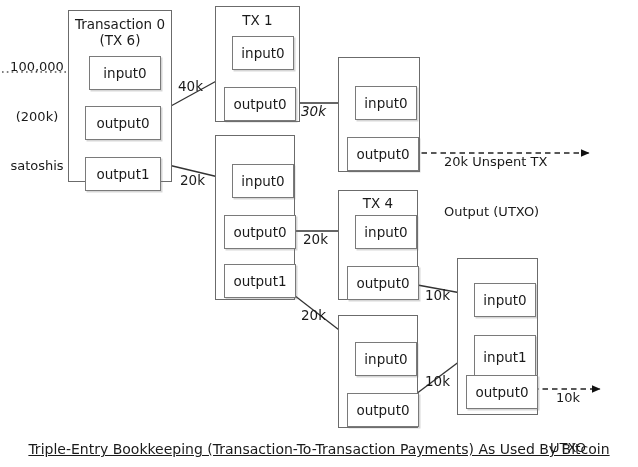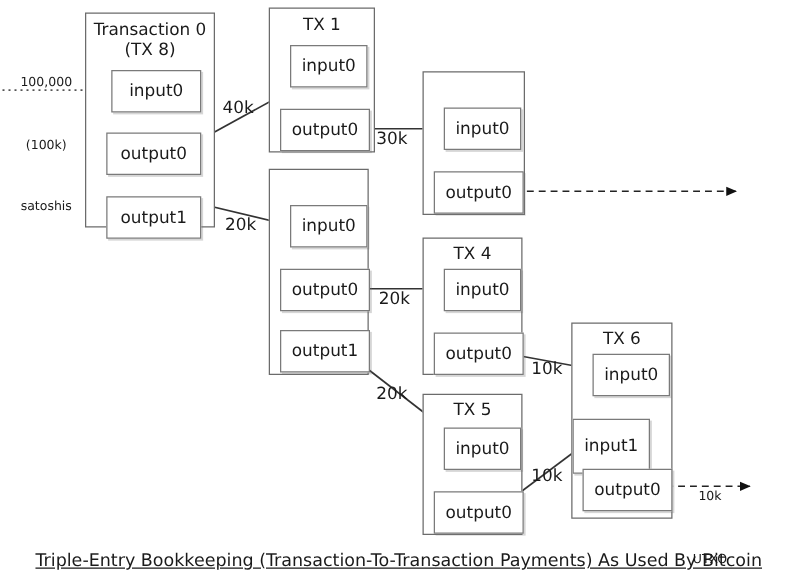--- a/index.html
+++ b/index.html
@@ -31,21 +31,21 @@
     border:1.4px solid #7a7a7a;
     background:#ffffff;
     box-sizing:border-box;
     display:flex;align-items:center;justify-content:center;
     font-size:13.5px;
     color:#1a1a1a;
     box-shadow:1.5px 1.5px 0 rgba(120,120,120,0.30);
   }
   .freetext{
     position:absolute;
-    font-size:10px;
+    font-size:13px;
     line-height:16.5px;
     color:#1a1a1a;
     white-space:pre;
   }
   .amt{
     position:absolute;
     font-size:13.5px;
     line-height:15px;
     color:#1a1a1a;
     white-space:nowrap;
@@ -109,27 +109,27 @@
       <line x1="412" y1="397" x2="472" y2="352" stroke="#333333" stroke-width="1.3" marker-end="url(#ah)"></line>
     </g>
 
     <g>
       <line x1="533" y1="389" x2="600" y2="389" stroke="#222222" stroke-width="1.3" stroke-dasharray="5.5 4" marker-end="url(#ah)"></line>
     </g>
   </svg>
 
   <div class="freetext" style="left:6px;top:26px;width:62px;text-align:center;">
     <div>100,000</div>
-    <div>(100k)</div>
+    <div>(200k)</div>
     <div>satoshis</div>
   </div>
 
   <div class="txbox" style="left:68px;top:10px;width:104px;height:172px;">
     <div class="txtitle" style="top:5px;">Transaction 0</div>
-    <div class="txtitle" style="top:21px;">(TX 8)</div>
+    <div class="txtitle" style="top:21px;">(TX 6)</div>
     <div class="slot" style="left:20px;top:45px;width:72px;height:34px;">input0</div>
     <div class="slot" style="left:16px;top:95px;width:76px;height:34px;">output0</div>
     <div class="slot" style="left:16px;top:146px;width:76px;height:34px;">output1</div>
   </div>
 
   <div class="txbox" style="left:215px;top:6px;width:85px;height:116px;">
     <div class="txtitle" style="top:5px;">TX 1</div>
     <div class="slot" style="left:16px;top:29px;width:62px;height:34px;">input0</div>
     <div class="slot" style="left:8px;top:80px;width:72px;height:34px;">output0</div>
   </div>
@@ -145,40 +145,42 @@
     <div class="slot" style="left:8px;top:79px;width:72px;height:34px;">output0</div>
   </div>
 
   <div class="txbox" style="left:338px;top:190px;width:80px;height:110px;text-decoration:underline;">
     <div class="txtitle" style="top:4px;">TX 4</div>
     <div class="slot" style="left:16px;top:24px;width:62px;height:34px;">input0</div>
     <div class="slot" style="left:8px;top:75px;width:72px;height:34px;">output0</div>
   </div>
 
   <div class="txbox" style="left:338px;top:315px;width:80px;height:113px;">
-    <div class="txtitle" style="top:4px;">TX 5</div>
     <div class="slot" style="left:16px;top:26px;width:62px;height:34px;">input0</div>
     <div class="slot" style="left:8px;top:77px;width:72px;height:34px;">output0</div>
   </div>
 
   <div class="txbox" style="left:457px;top:258px;width:81px;height:157px;">
-    <div class="txtitle" style="top:4px;">TX 6</div>
     <div class="slot" style="left:16px;top:24px;width:62px;height:34px;">input0</div>
-    <div class="slot" style="left:0;top:76px;width:62px;height:44px;">input1</div>
+    <div class="slot" style="left:16px;top:76px;width:62px;height:44px;">input1</div>
     <div class="slot" style="left:8px;top:116px;width:72px;height:34px;">output0</div>
   </div>
 
   <div class="amt" style="left:178px;top:63px;">40k</div>
   <div class="amt" style="left:180px;top:157px;">20k</div>
-  <div class="amt" style="left:301px;top:88px;">30k</div>
+  <div class="amt" style="left:301px;top:88px;font-style:italic;">30k</div>
   <div class="amt" style="left:303px;top:216px;">20k</div>
   <div class="amt" style="left:301px;top:292px;">20k</div>
   <div class="amt" style="left:425px;top:272px;">10k</div>
   <div class="amt" style="left:425px;top:358px;">10k</div>
 
+  <div class="freetext" style="left:444px;top:121px;">
+    <div>20k Unspent TX</div>
+    <div>Output (UTXO)</div>
+  </div>
 
   <div class="freetext" style="left:545px;top:357px;text-align:center;width:46px;">
     <div>10k</div>
     <div>UTXO</div>
   </div>
 
   <div class="caption" style="top:441px;">Triple-Entry Bookkeeping (Transaction-To-Transaction Payments) As Used By Bitcoin</div>
 
 </div>
 

